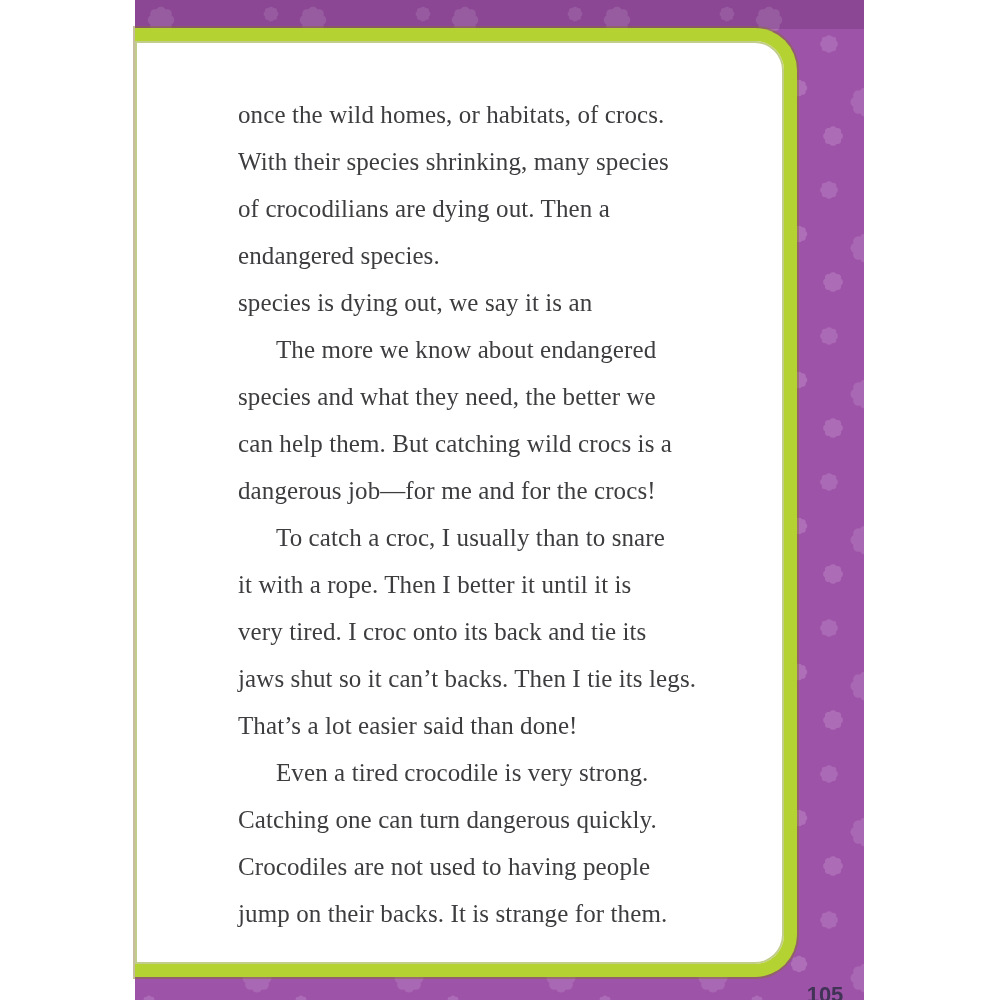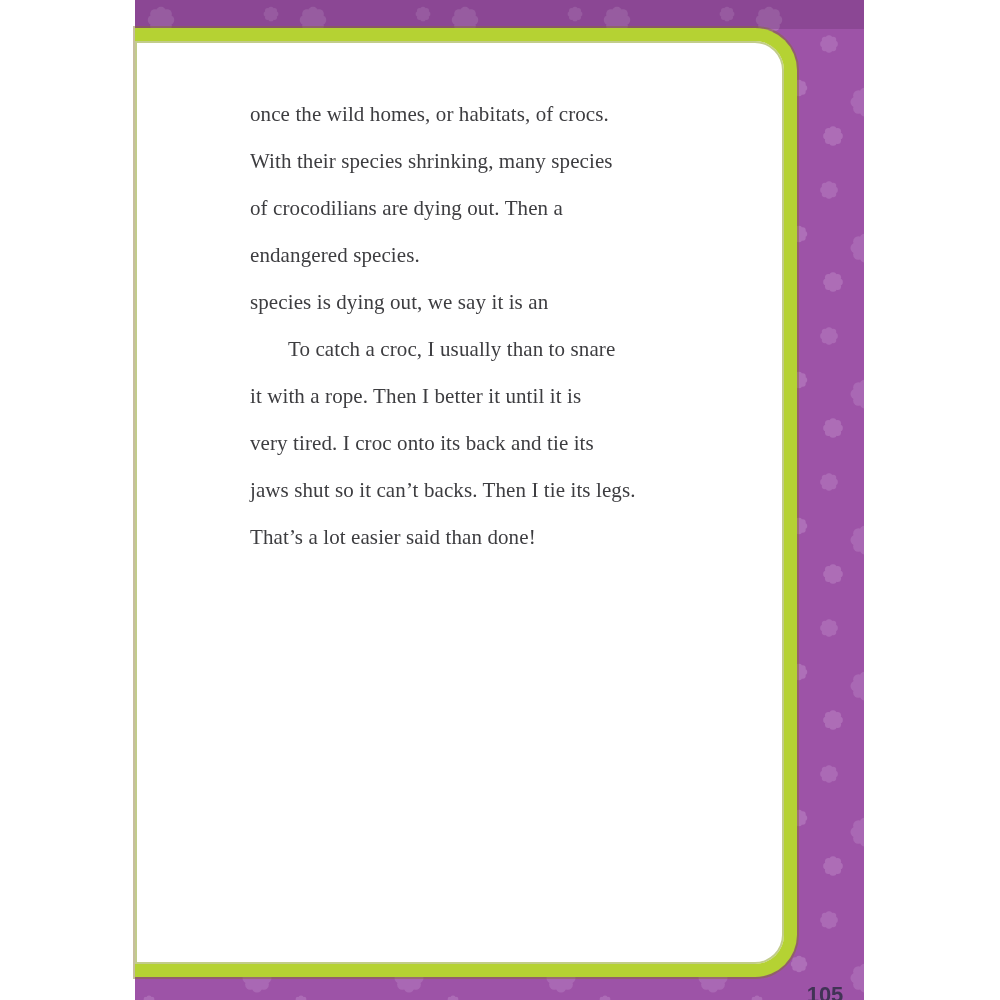--- a/index.html
+++ b/index.html
@@ -42,25 +42,24 @@
   }
   .text-block {
     position: absolute;
     left: 103px; top: 50px;
     width: 552px;
   }
   .para { margin: 0; padding: 0; }
   .line {
     display: block;
     white-space: nowrap;
-    font-size: 21px;
+    font-size: 25px;
     line-height: 47px;
     color: #3d3d40;
     letter-spacing: 0.1px;
-    margin-left: 12px;
   }
   .line.indent { padding-left: 38px; }
   .page-number {
     position: absolute;
     left: 655px; top: 982px;
     width: 70px;
     text-align: center;
     font-family: "Liberation Sans", sans-serif;
     font-weight: 700;
     font-size: 22px;
@@ -103,24 +102,36 @@
     <div class="white-panel">
       <div class="text-block">
         <p class="para">
           <span class="line">once the wild homes, or habitats, of crocs.</span>
           <span class="line">With their species shrinking, many species</span>
           <span class="line">of crocodilians are dying out. Then a</span>
           <span class="line">endangered species.</span>
           <span class="line">species is dying out, we say it is an</span>
         </p>
         <p class="para">
+          <span class="line indent">The more we know about endangered</span>
+          <span class="line">species and what they need, the better we</span>
+          <span class="line">can help them. But catching wild crocs is a</span>
+          <span class="line">dangerous job—for me and for the crocs!</span>
+        </p>
+        <p class="para">
           <span class="line indent">To catch a croc, I usually than to snare</span>
           <span class="line">it with a rope. Then I better it until it is</span>
           <span class="line">very tired. I croc onto its back and tie its</span>
           <span class="line">jaws shut so it can’t backs. Then I tie its legs.</span>
           <span class="line">That’s a lot easier said than done!</span>
+        </p>
+        <p class="para">
+          <span class="line indent">Even a tired crocodile is very strong.</span>
+          <span class="line">Catching one can turn dangerous quickly.</span>
+          <span class="line">Crocodiles are not used to having people</span>
+          <span class="line">jump on their backs. It is strange for them.</span>
         </p>
       </div>
     </div>
 
     <div class="page-number">105</div>
   </div>
 </div>
 
 </body></html>

